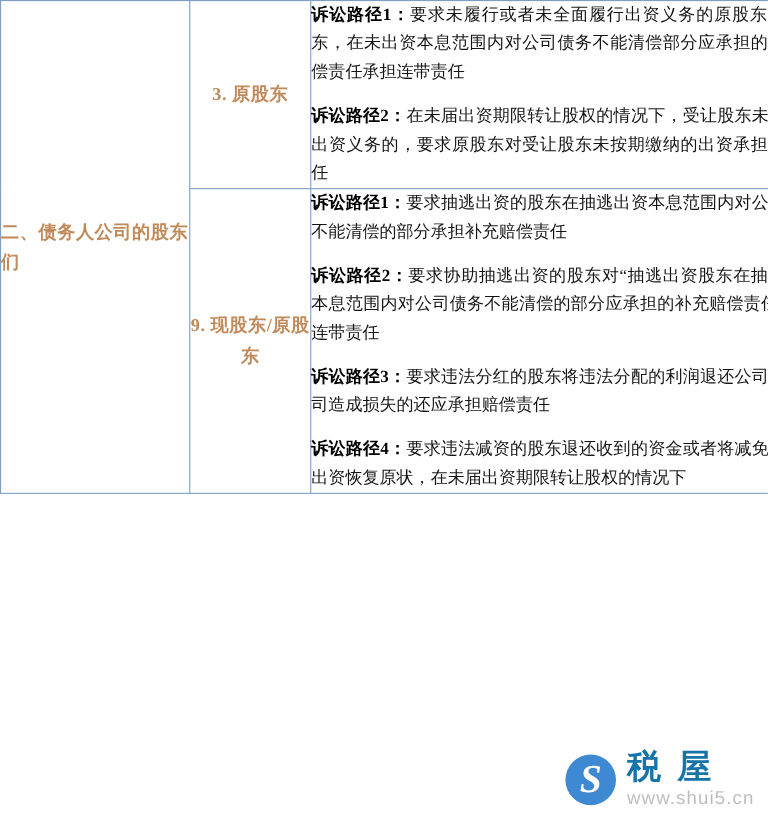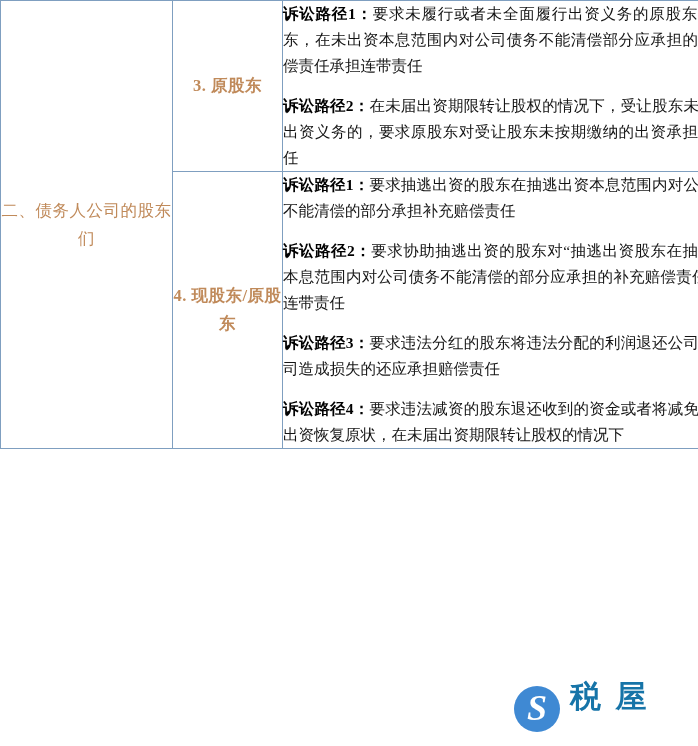--- a/index.html
+++ b/index.html
@@ -26,23 +26,22 @@
     border: 1px solid #7f9fc0;
     vertical-align: middle;
     padding: 0;
   }
 
   .col-category { width: 172px; }
   .col-role { width: 110px; }
   .col-content { width: 464px; }
 
   .category-cell {
-    text-align: center;
     color: #c08a5a;
-    font-weight: normal;
+    font-weight: bold;
     font-size: 16.5px;
     line-height: 1.7;
     padding: 8px 14px;
     letter-spacing: 0.5px;
   }
 
   .role-cell {
     text-align: center;
     color: #c08a5a;
     font-weight: bold;
@@ -129,21 +128,21 @@
       <td class="col-content content-cell">
         <p class="para">
           <span class="lead">诉讼路径1：</span><span>要求未履行或者未全面履行出资义务的原股东和现股东，在未出资本息范围内对公司债务不能清偿部分应承担的补充赔偿责任承担连带责任</span>
         </p>
         <p class="para">
           <span class="lead">诉讼路径2：</span><span>在未届出资期限转让股权的情况下，受让股东未能履行出资义务的，要求原股东对受让股东未按期缴纳的出资承担补充责任</span>
         </p>
       </td>
     </tr>
     <tr>
-      <td class="col-role role-cell">4. 现股东/原股东</td>
+      <td class="col-role role-cell">9. 现股东/原股东</td>
       <td class="col-content content-cell">
         <p class="para">
           <span class="lead">诉讼路径1：</span><span>要求抽逃出资的股东在抽逃出资本息范围内对公司债务不能清偿的部分承担补充赔偿责任</span>
         </p>
         <p class="para">
           <span class="lead">诉讼路径2：</span><span>要求协助抽逃出资的股东对“抽逃出资股东在抽逃出资本息范围内对公司债务不能清偿的部分应承担的补充赔偿责任”承担连带责任</span>
         </p>
         <p class="para">
           <span class="lead">诉讼路径3：</span><span>要求违法分红的股东将违法分配的利润退还公司，给公司造成损失的还应承担赔偿责任</span>
         </p>
@@ -151,13 +150,14 @@
           <span class="lead">诉讼路径4：</span><span>要求违法减资的股东退还收到的资金或者将减免的股东出资恢复原状，在未届出资期限转让股权的情况下</span>
         </p>
       </td>
     </tr>
   </tbody>
 </table>
 
 <div class="watermark">
   <div class="wm-logo">S</div>
   <div class="wm-title">税 屋</div>
+  <div class="wm-url">www.shui5.cn</div>
 </div>
 
 </body></html>

